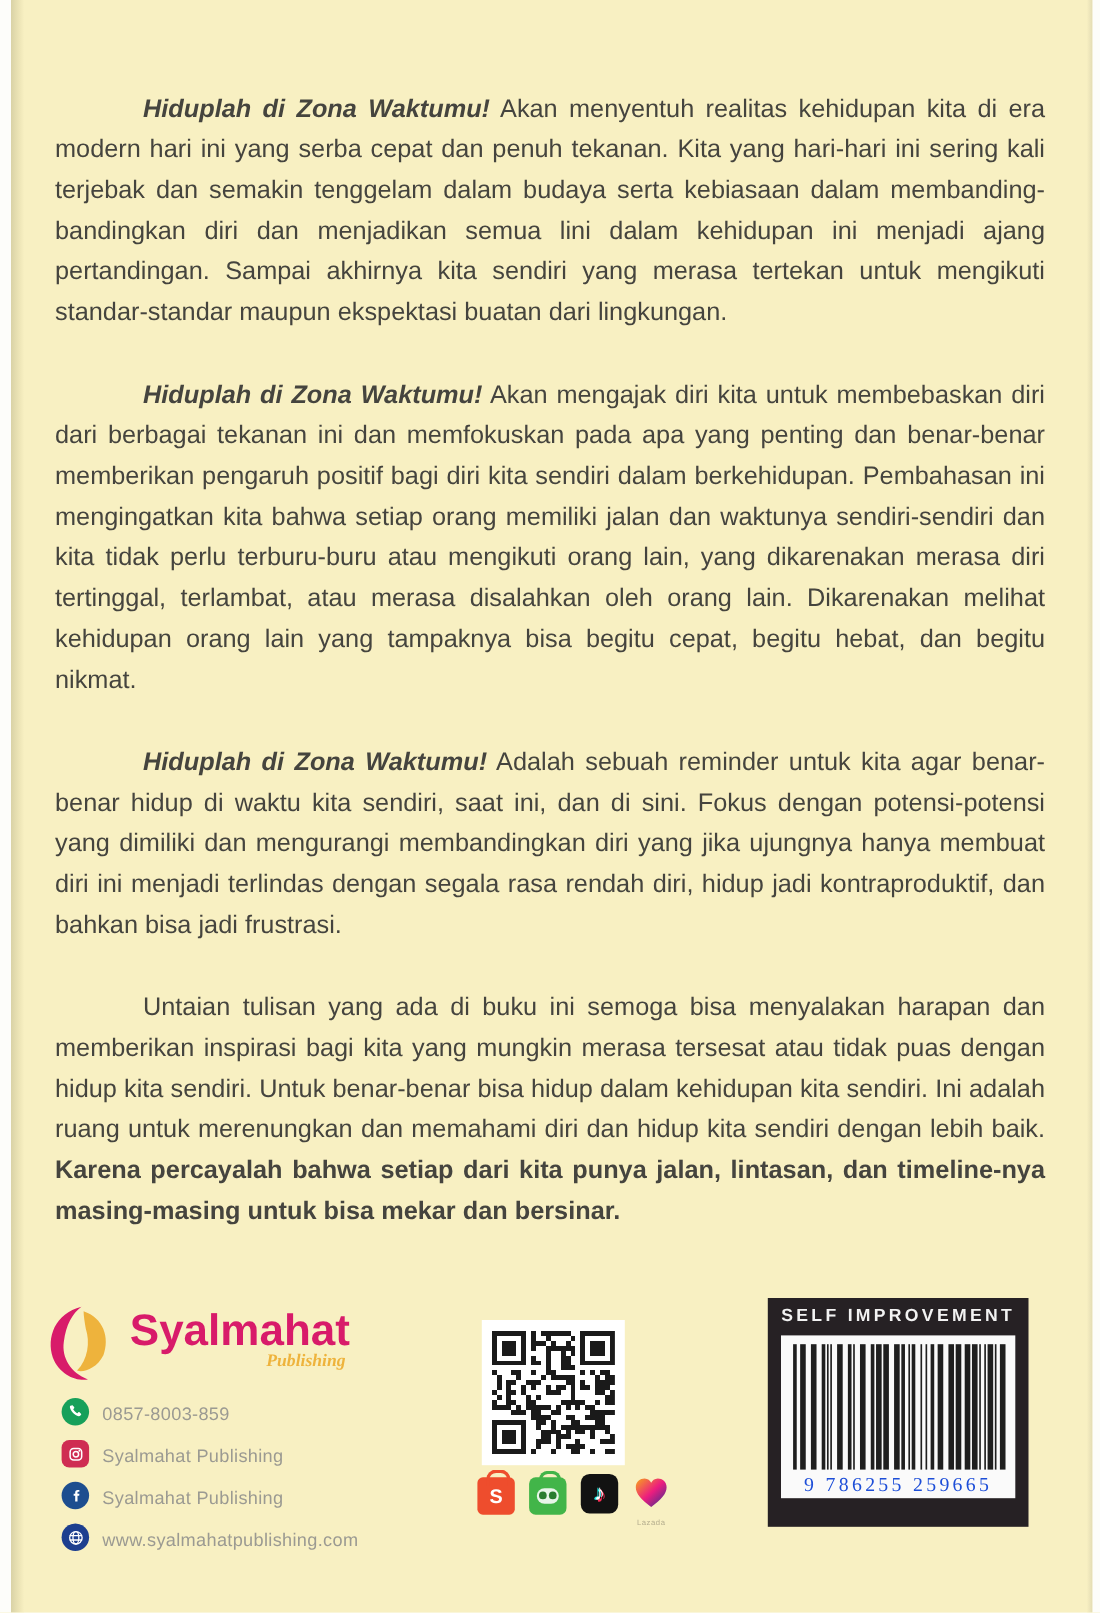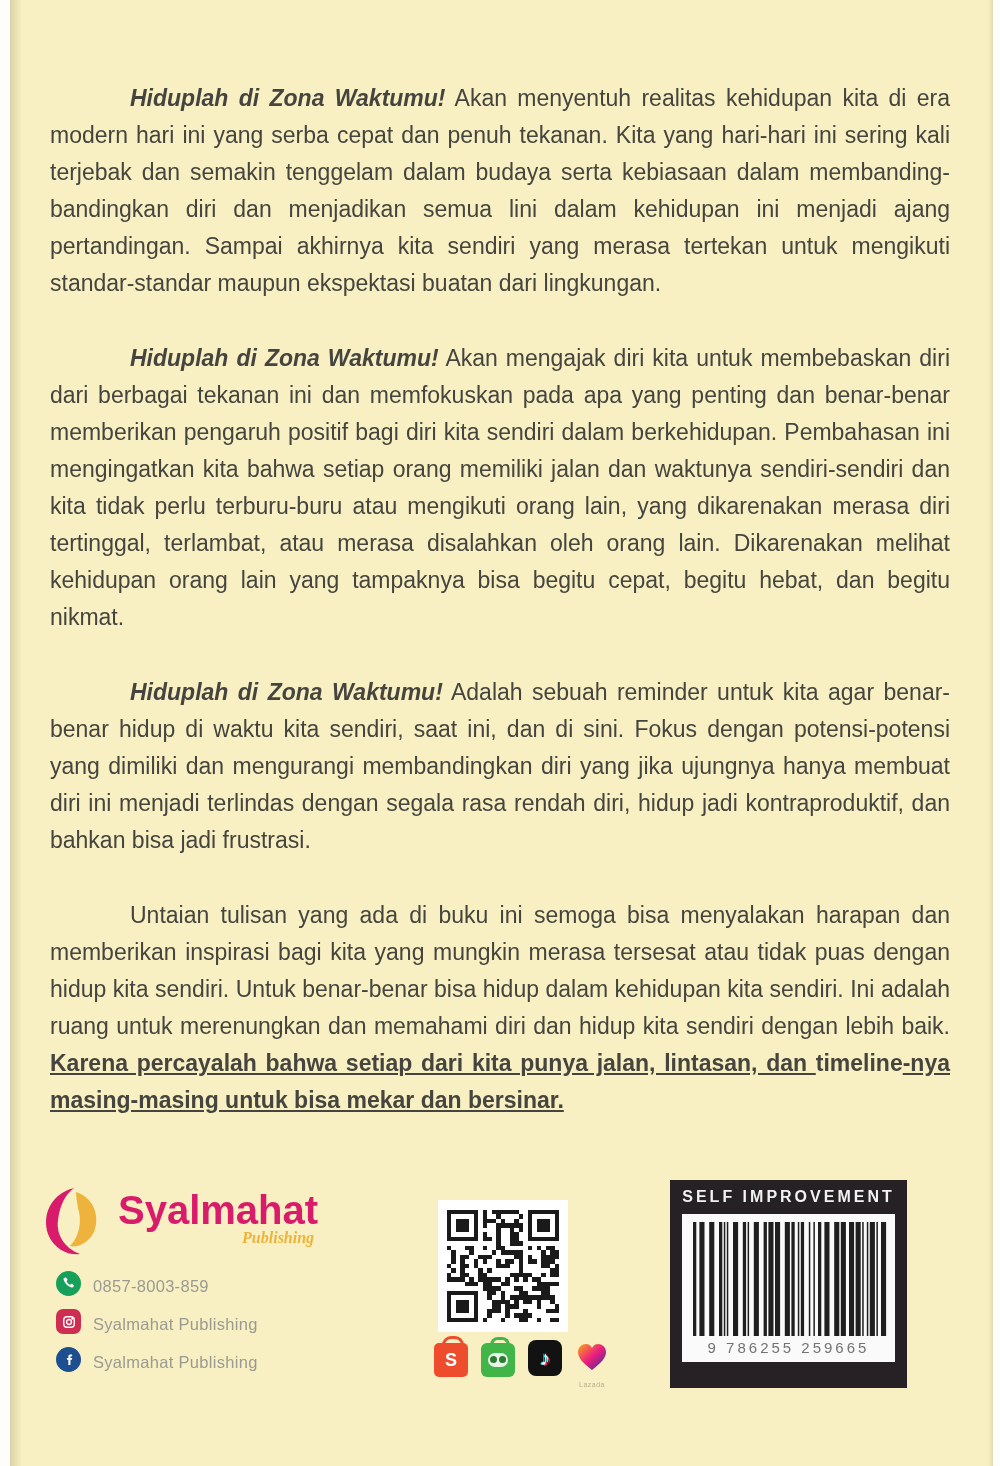--- a/index.html
+++ b/index.html
@@ -23,21 +23,21 @@
   }
   
   .text-block{
     position:absolute;left:40px;top:80px;width:900px;
     color:#45443e;
     font-size:23px;line-height:37px;
     text-align:justify;
   }
   .text-block p{margin:0 0 38px 0;text-indent:80px;}
   .lead{font-weight:bold;font-style:italic;}
-  .bold{font-weight:bold;text-decoration:underline;}
+  .bold{font-weight:bold;}
   .bold-italic{font-weight:bold;}
   
   .footer{position:absolute;left:0;top:1170px;width:1000px;height:296px;}
   
   .logo{position:absolute;left:26px;top:12px;width:280px;height:80px;}
   .logo-mark{position:absolute;left:0;top:0;width:78px;height:78px;}
   .logo-text{position:absolute;left:82px;top:6px;}
   .logo-name{
     font-size:40px;font-weight:bold;color:#d81b6a;letter-spacing:0px;
     font-family:"Liberation Sans",sans-serif;
@@ -84,35 +84,35 @@
     border-radius:50%;background:#2a7d30;}
   .mp-toko .owl::before{left:2px;} .mp-toko .owl::after{right:2px;}
   .mp-tiktok{background:#121212;border-radius:8px;height:36px;
     color:#fff;font-size:20px;}
   .mp-tiktok .note{text-shadow:-1.5px 0 #25f4ee,1.5px 1px #fe2c55;}
   .mp-lazada{height:40px;}
   .mp-caption{position:absolute;left:0;right:0;bottom:-10px;text-align:center;
     font-size:7px;color:#b4ad8e;letter-spacing:.5px;}
   
   .barcode-box{
-    position:absolute;left:660px;top:10px;width:237px;height:208px;
+    position:absolute;left:688px;top:10px;width:237px;height:208px;
     background:#262124;display:flex;flex-direction:column;align-items:center;
   }
   .category-label{
     color:#f2f2f2;font-size:16px;font-weight:bold;letter-spacing:3px;
     margin-top:8px;white-space:nowrap;
   }
   .barcode-panel{
     margin-top:8px;width:213px;height:148px;background:#fafafa;
     display:flex;flex-direction:column;align-items:center;justify-content:flex-start;
   }
   .barcode-panel svg{display:block;margin-top:6px;}
   .isbn-digits{
-    font-family:Liberation Sans, sans-serif;
-    font-size:15px;color:#737373;letter-spacing:3px;margin-top:1px;white-space:nowrap;
+    font-family:Liberation Serif, serif;
+    font-size:18px;color:#1d4ed8;letter-spacing:3px;margin-top:1px;white-space:nowrap;
   }
 </style>
 </head>
 <body>
 
 <div class="cover">
   <div class="spine-shadow"></div>
   <div class="right-edge"></div>
 
   <div class="text-block">
@@ -156,20 +156,33 @@
         </span>
         <span class="contact-text">Syalmahat Publishing</span>
       </div>
       <div class="contact-row">
         <span class="badge fb">
           <svg width="14" height="14" viewBox="0 0 24 24">
               <path fill="#fff" d="M14.5 8.5V6.8c0-.9.2-1.3 1.4-1.3h1.5V2.5h-2.5c-3 0-4 1.4-4 3.9v2.1H8.5v3h2.4v9h3.6v-9h2.6l.4-3h-3z"></path>
             </svg>
         </span>
         <span class="contact-text">Syalmahat Publishing</span>
+      </div>
+      <div class="contact-row">
+        <span class="badge web">
+          <svg width="16" height="16" viewBox="0 0 24 24">
+              <g fill="none" stroke="#fff" stroke-width="1.8">
+                <circle cx="12" cy="12" r="8.5"></circle>
+                <ellipse cx="12" cy="12" rx="4" ry="8.5"></ellipse>
+                <line x1="3.5" y1="9" x2="20.5" y2="9"></line>
+                <line x1="3.5" y1="15" x2="20.5" y2="15"></line>
+              </g>
+            </svg>
+        </span>
+        <span class="contact-text">www.syalmahatpublishing.com</span>
       </div>
     </div>
 
     <div class="qr-panel">
       <svg id="qr-svg" width="112" height="112" viewBox="0 0 25 25" shape-rendering="crispEdges">
           <rect x="0" y="0" width="25" height="25" fill="#fff"></rect>
           <rect x="0" y="0" width="7" height="7" fill="#1a1a1a"></rect>
           <rect x="1" y="1" width="5" height="5" fill="#fff"></rect>
           <rect x="2" y="2" width="3" height="3" fill="#1a1a1a"></rect>
           <rect x="18" y="0" width="7" height="7" fill="#1a1a1a"></rect>

